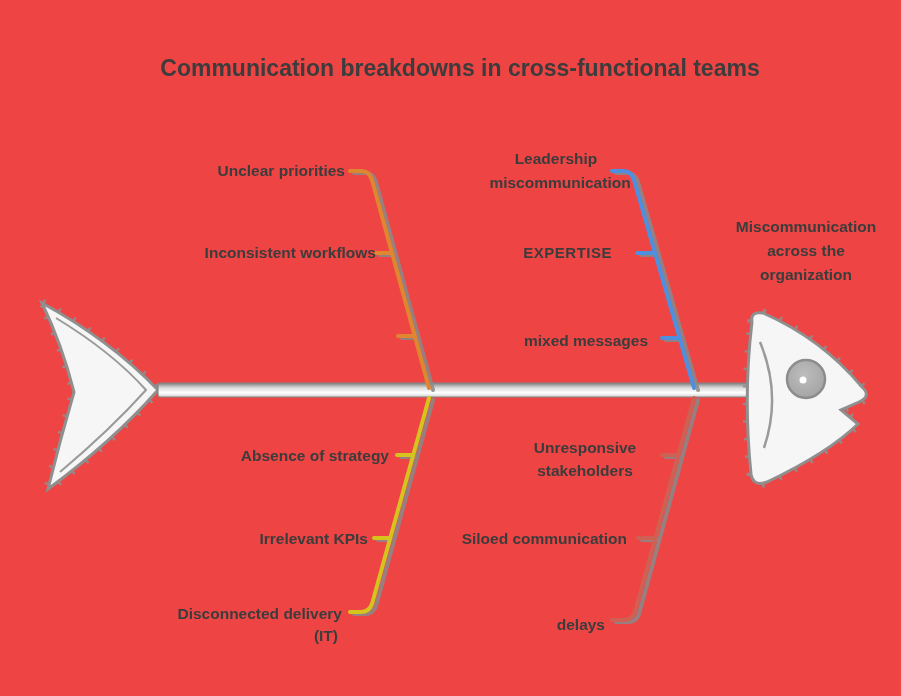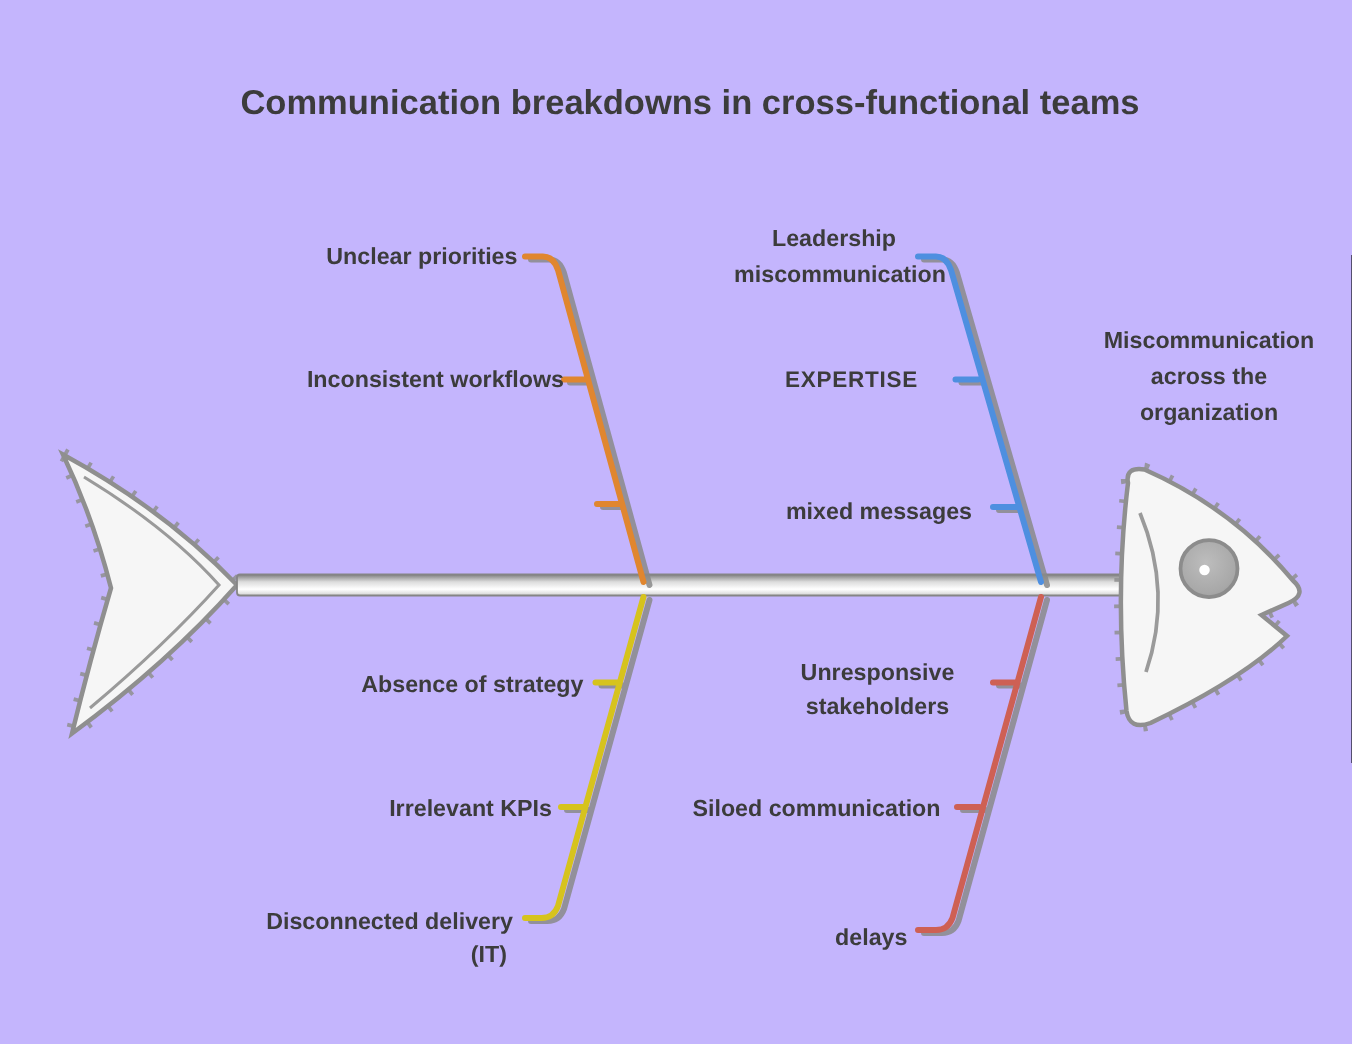--- a/index.html
+++ b/index.html
@@ -1,16 +1,16 @@
 <!DOCTYPE html>
 <html><head>
 <meta charset="utf-8">
 <style>
   html,body{margin:0;padding:0;background:#000;}
-  .stage{position:relative;width:901px;height:696px;background:#c4b5fd;overflow:hidden;}
+  .stage{position:relative;width:901px;height:696px;background:#ef4444;overflow:hidden;}
   svg{display:block;}
   text{font-family:"Liberation Sans","DejaVu Sans",sans-serif;font-weight:700;fill:#3C3C3C;}
   .title-text{font-size:23px;}
   .cause-label{font-size:15.5px;}
   .caps-label{font-size:15px;letter-spacing:.5px;}
   .head-label{font-size:15.5px;}
 </style>
 </head>
 <body>
 

